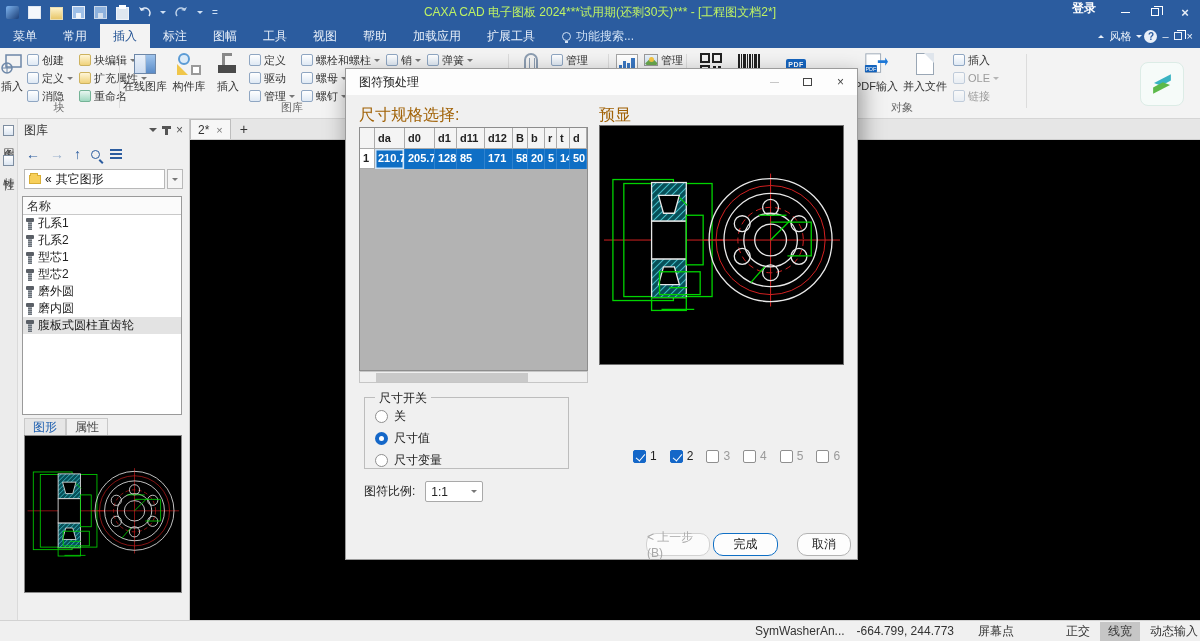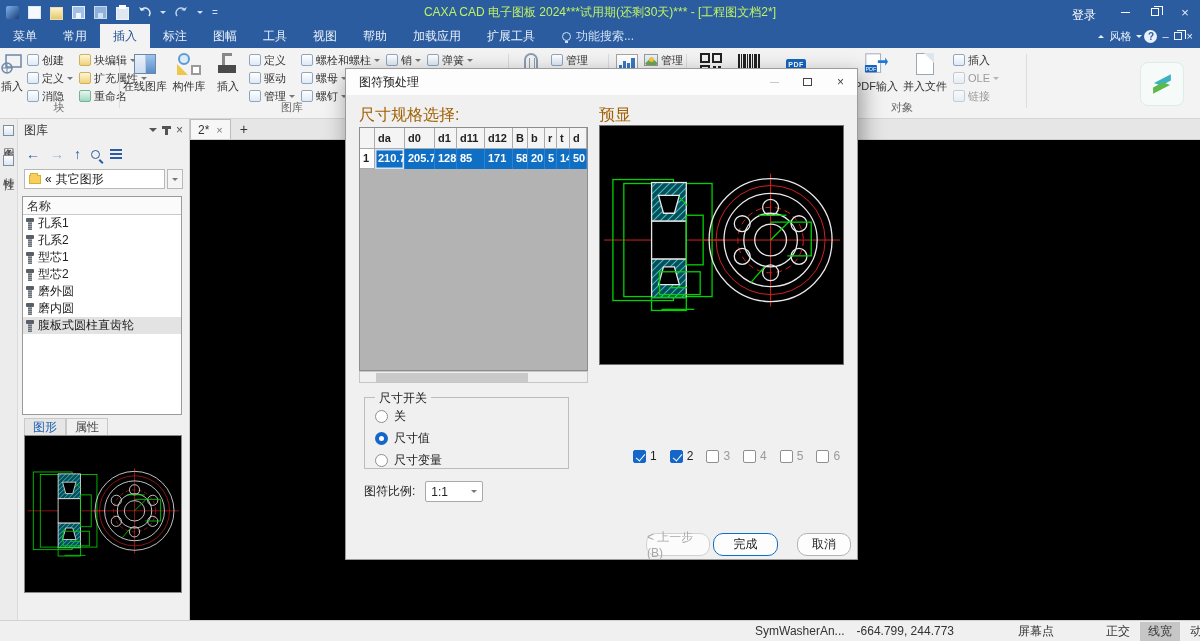--- a/index.html
+++ b/index.html
@@ -14,21 +14,21 @@
   .qi-logo { background:linear-gradient(135deg,#7db4ef,#1c3f77); border-radius:2px; }
   .qi-doc { background:#f5f8fc; border:1px solid #dfe7f2; }
   .qi-open { background:linear-gradient(#fdf2c9,#e8c76a); border:1px solid #e9ddb2; height:10px; margin-top:3px; }
   .qi-save { border:1px solid #e8eef7; background:#9fc0e8; }
   .qi-save::after { content:""; position:absolute; left:3px; top:6px; width:5px; height:5px; background:#f2f6fb; }
   .qi-print { background:#dfe7f0; border:1px solid #eef3fa; height:9px; margin-top:2px; }
   .qi-print::before { content:""; position:absolute; left:2px; top:-3px; width:7px; height:4px; background:#fff; }
   .qat svg { display:block; }
   .qchev { width:0; height:0; border:3px solid transparent; border-top-color:#cfe0f4; margin-top:3px; }
   .tb-title { position:absolute; left:0; right:0; text-align:center; font-size:12px; color:#bef264; pointer-events:none; }
-  .tb-right { margin-left:auto; display:flex; align-items:flex-end; height:24px; }
+  .tb-right { margin-left:auto; display:flex; align-items:flex-start; height:24px;font-weight:bold; }
   .tb-login { padding:0 14px; font-size:12px; }
   .wbtn { width:30px; height:24px; display:flex; align-items:center; justify-content:center; color:#e8eef7; font-size:12px; }
   .ico-min { display:inline-block; width:9px; height:1px; background:#fff; }
   .ico-restore { display:inline-block; width:8px; height:8px; border:1px solid #fff; position:relative; }
   .ico-restore::before { content:""; position:absolute; left:2px; top:-3px; width:8px; height:8px; border:1px solid #fff; border-bottom:none; border-left:none; }
   .ico-close { font-size:13px; line-height:1; }
 
   
   .menubar { position:absolute; left:0; top:24px; width:1200px; height:24px; background:#2b5c9f; display:flex; align-items:stretch; color:#e9f0f9; }
   .mtab { padding:0 13px; display:flex; align-items:center; font-size:12px; cursor:default; }
@@ -774,20 +774,20 @@
     </div>
 
     <div class="dbtn disabled" style="left:300px;width:64px">&lt; 上一步(B)</div>
     <div class="dbtn primary" style="left:367px;width:65px">完成</div>
     <div class="dbtn" style="left:451px;width:54px">取消</div>
   </div>
 
   <div class="statusbar">
     <span class="st" style="margin-left:755px">SymWasherAn...</span>
     <span class="st" style="margin-left:12px">-664.799, 244.773</span>
-    <span class="st toggle" style="margin-left:60px">屏幕点</span>
+    <span class="st toggle" style="margin-left:20px">屏幕点</span>
     <span class="st toggle" style="margin-left:44px">正交</span>
     <span class="st badge" style="margin-left:6px">线宽</span>
     <span class="st toggle" style="margin-left:6px">动态输入</span>
 
   </div>
 
 </div>
 
 </body></html>

